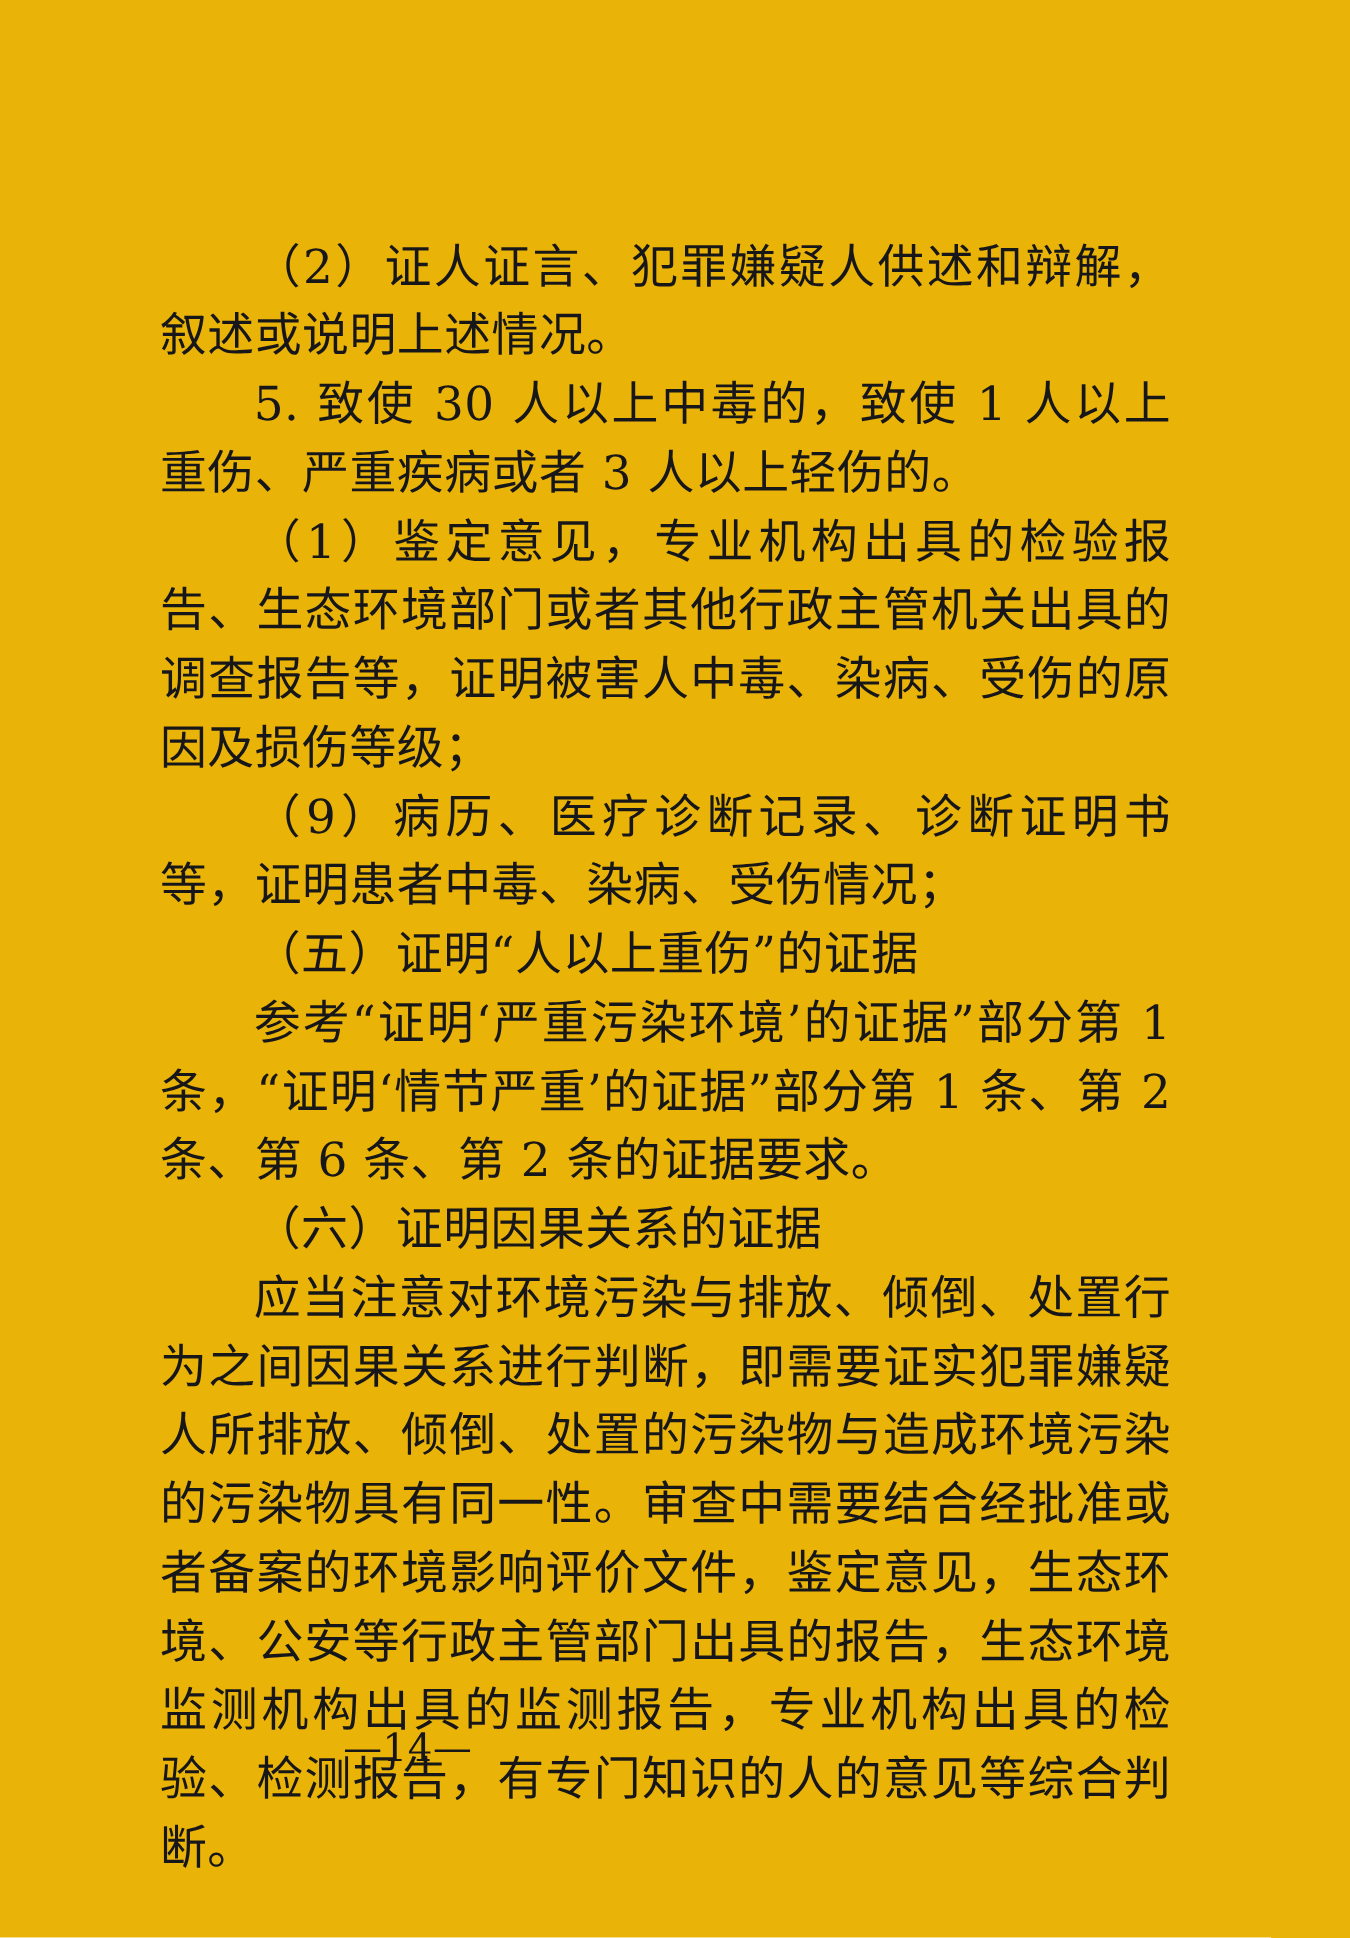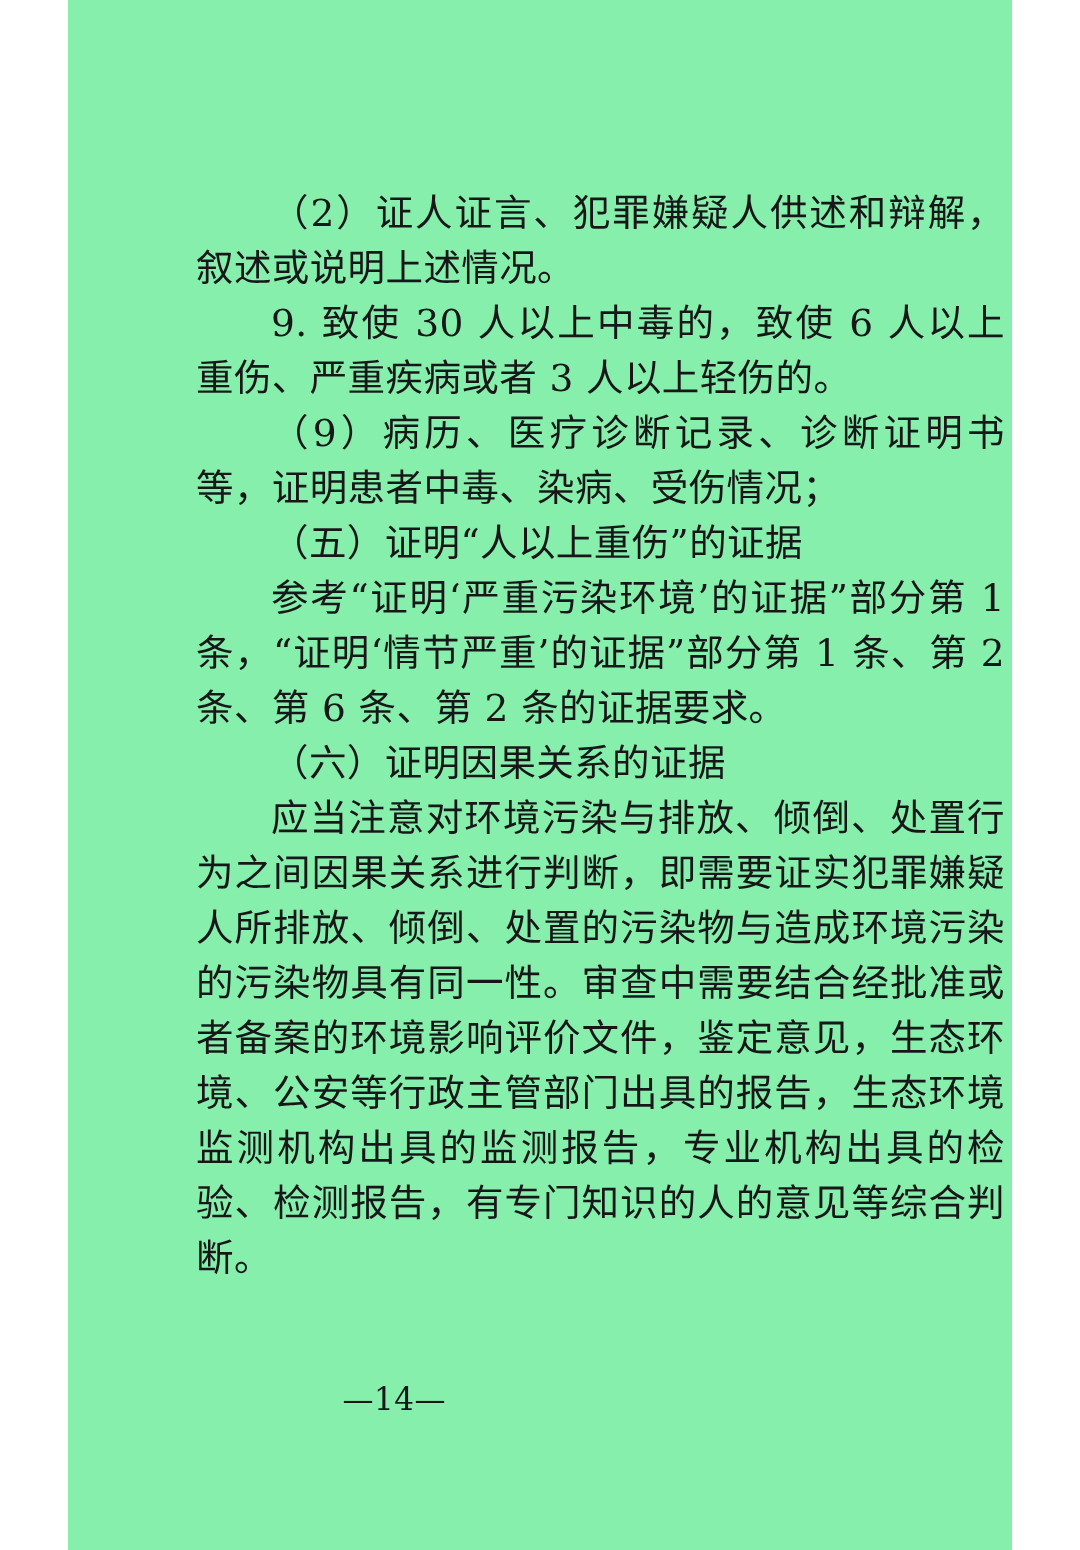--- a/index.html
+++ b/index.html
@@ -4,24 +4,24 @@
 <title>证明犯罪主体方面的证据</title>
 <style>
   html, body {
     margin: 0;
     padding: 0;
     background: #ffffff;
   }
 
   .page {
     position: relative;
-    width: 944px;
+    width: 1080px;
     height: 1550px;
     margin: 0 auto;
-    background: #86efac;
+    background: #eab308;
     overflow: hidden;
     font-family: "DejaVu Serif", "Liberation Serif", serif;
     color: #17171a;
     -webkit-font-smoothing: antialiased;
   }
 
   
   .text-column {
     position: absolute;
     left: 128px;
@@ -60,22 +60,23 @@
 </style>
 </head>
 <body>
 
 <div class="page">
 
   <div class="text-column">
 
     <p class="para indent">（2）证人证言、犯罪嫌疑人供述和辩解，叙述或说明上述情况。</p>
 
-    <p class="para indent">9. 致使 30 人以上中毒的，致使 6 人以上重伤、严重疾病或者 3 人以上轻伤的。</p>
+    <p class="para indent">5. 致使 30 人以上中毒的，致使 1 人以上重伤、严重疾病或者 3 人以上轻伤的。</p>
 
+    <p class="para indent">（1）鉴定意见，专业机构出具的检验报告、生态环境部门或者其他行政主管机关出具的调查报告等，证明被害人中毒、染病、受伤的原因及损伤等级；</p>
 
     <p class="para indent">（9）病历、医疗诊断记录、诊断证明书等，证明患者中毒、染病、受伤情况；</p>
 
 
     <p class="para indent">（五）证明“人以上重伤”的证据</p>
 
     <p class="para indent">参考“证明‘严重污染环境’的证据”部分第 1 条，“证明‘情节严重’的证据”部分第 1 条、第 2 条、第 6 条、第 2 条的证据要求。</p>
 
     <p class="para indent">（六）证明因果关系的证据</p>
 

